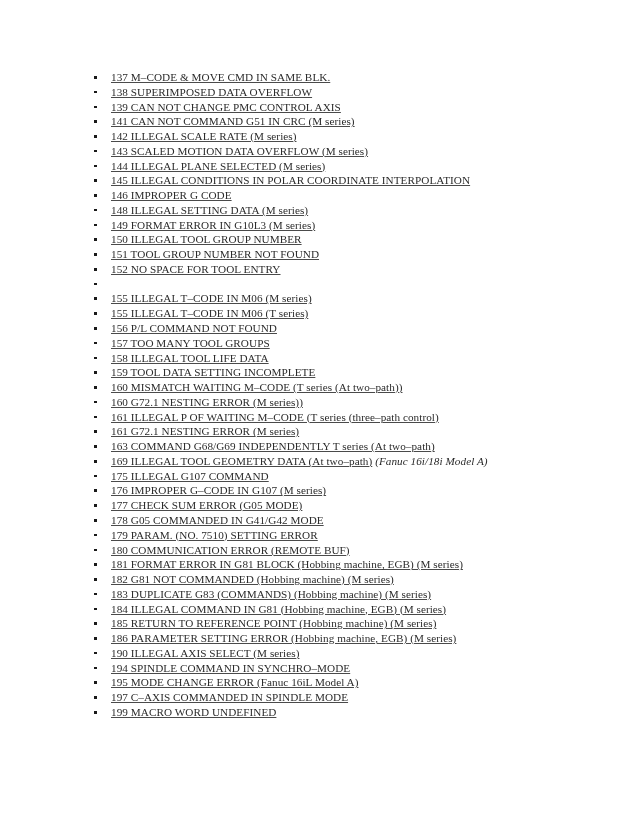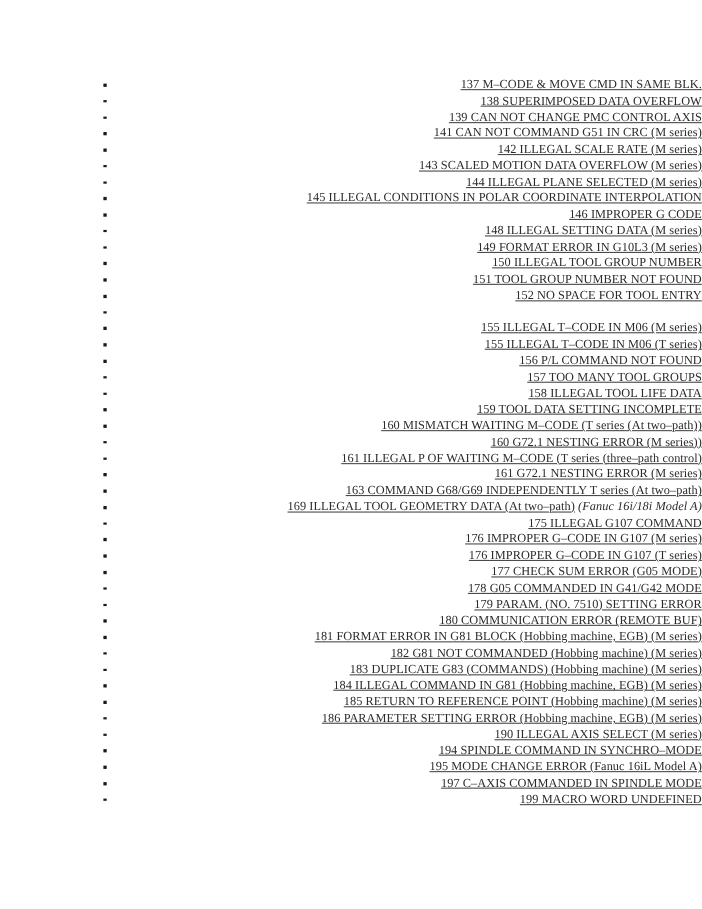--- a/index.html
+++ b/index.html
@@ -16,21 +16,20 @@
   }
 
   #alarm-list {
     position: absolute;
     left: 0;
     top: 70px;
     width: 638px;
     margin: 0;
     padding: 0;
     list-style: none;
-    text-align: right;
   }
 
   .alarm-item {
     position: relative;
     height: 14.78px;
     line-height: 14.78px;
     padding-left: 111px;
     white-space: nowrap;
     color: #2b2b2b;
     font-size: 11.2px;
@@ -85,21 +84,20 @@
     <li class="alarm-item"><span class="bullet"></span><span class="label">158 ILLEGAL TOOL LIFE DATA</span></li>
     <li class="alarm-item"><span class="bullet"></span><span class="label">159 TOOL DATA SETTING INCOMPLETE</span></li>
     <li class="alarm-item"><span class="bullet"></span><span class="label">160 MISMATCH WAITING M–CODE (T series (At two–path))</span></li>
     <li class="alarm-item"><span class="bullet"></span><span class="label">160 G72.1 NESTING ERROR (M series))</span></li>
     <li class="alarm-item"><span class="bullet"></span><span class="label">161 ILLEGAL P OF WAITING M–CODE (T series (three–path control)</span></li>
     <li class="alarm-item"><span class="bullet"></span><span class="label">161 G72.1 NESTING ERROR (M series)</span></li>
     <li class="alarm-item"><span class="bullet"></span><span class="label">163 COMMAND G68/G69 INDEPENDENTLY T series (At two–path)</span></li>
     <li class="alarm-item"><span class="bullet"></span><span class="label">169 ILLEGAL TOOL GEOMETRY DATA (At two–path)</span><span class="tail"> (Fanuc 16i/18i Model A)</span></li>
     <li class="alarm-item"><span class="bullet"></span><span class="label">175 ILLEGAL G107 COMMAND</span></li>
     <li class="alarm-item"><span class="bullet"></span><span class="label">176 IMPROPER G–CODE IN G107 (M series)</span></li>
-    <li class="alarm-item"><span class="bullet"></span><span class="label">176 IMPROPER G–CODE IN G107 (T series)</span></li>
     <li class="alarm-item"><span class="bullet"></span><span class="label">177 CHECK SUM ERROR (G05 MODE)</span></li>
     <li class="alarm-item"><span class="bullet"></span><span class="label">178 G05 COMMANDED IN G41/G42 MODE</span></li>
     <li class="alarm-item"><span class="bullet"></span><span class="label">179 PARAM. (NO. 7510) SETTING ERROR</span></li>
     <li class="alarm-item"><span class="bullet"></span><span class="label">180 COMMUNICATION ERROR (REMOTE BUF)</span></li>
     <li class="alarm-item"><span class="bullet"></span><span class="label">181 FORMAT ERROR IN G81 BLOCK (Hobbing machine, EGB) (M series)</span></li>
     <li class="alarm-item"><span class="bullet"></span><span class="label">182 G81 NOT COMMANDED (Hobbing machine) (M series)</span></li>
     <li class="alarm-item"><span class="bullet"></span><span class="label">183 DUPLICATE G83 (COMMANDS) (Hobbing machine) (M series)</span></li>
     <li class="alarm-item"><span class="bullet"></span><span class="label">184 ILLEGAL COMMAND IN G81 (Hobbing machine, EGB) (M series)</span></li>
     <li class="alarm-item"><span class="bullet"></span><span class="label">185 RETURN TO REFERENCE POINT (Hobbing machine) (M series)</span></li>
     <li class="alarm-item"><span class="bullet"></span><span class="label">186 PARAMETER SETTING ERROR (Hobbing machine, EGB) (M series)</span></li>

